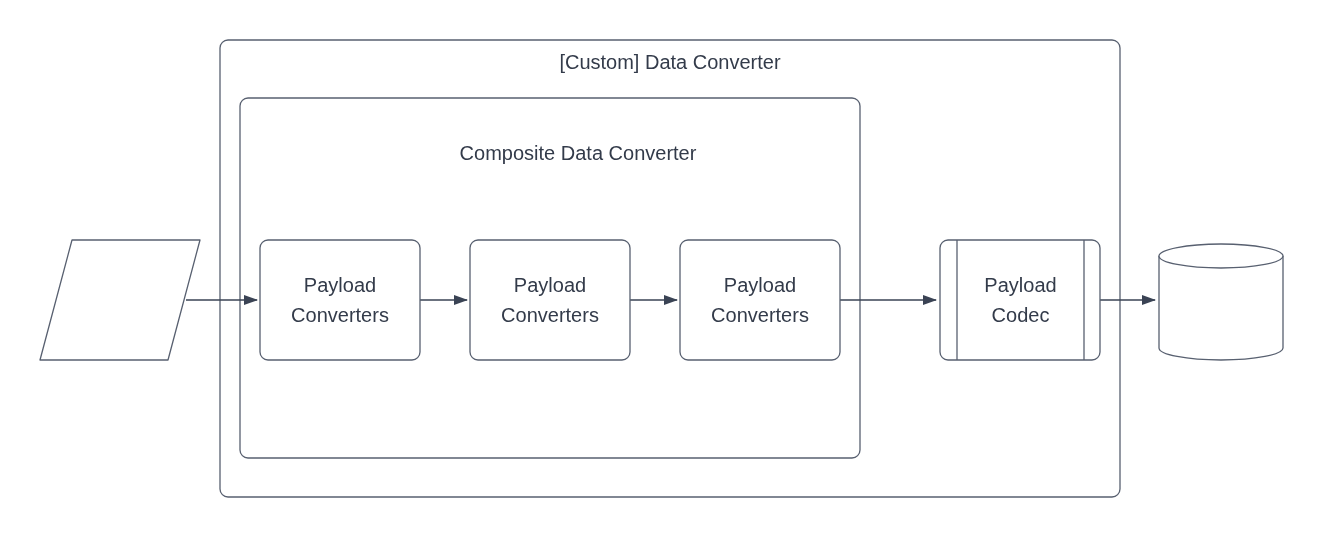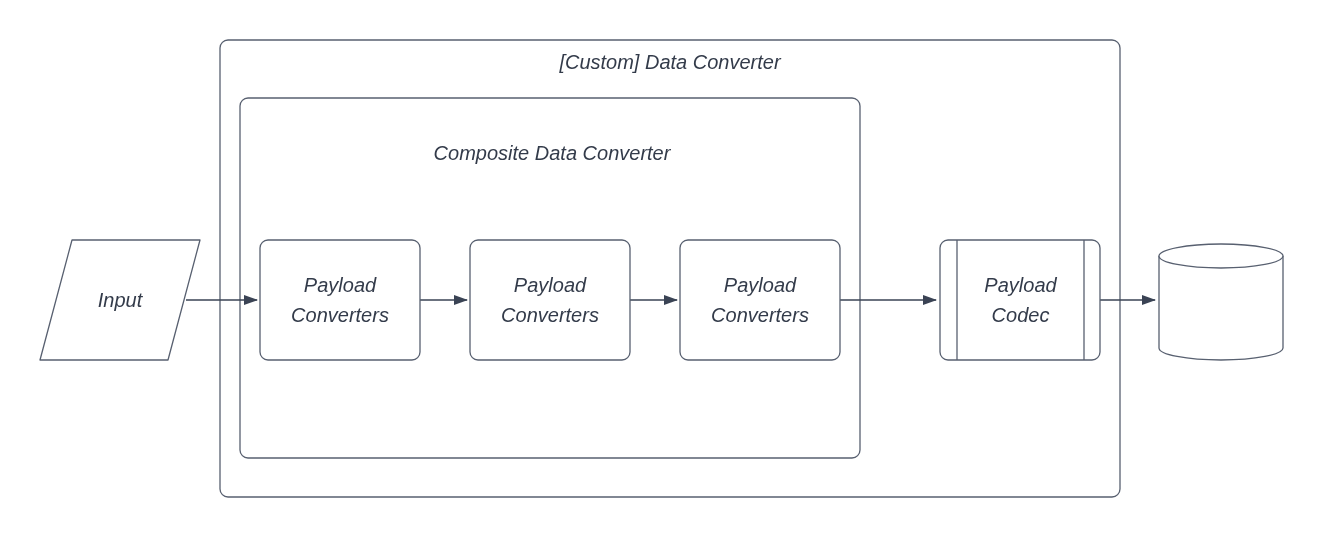--- a/index.html
+++ b/index.html
@@ -7,21 +7,20 @@
     padding: 0;
     background: #ffffff;
   }
   .canvas {
     position: relative;
     width: 1320px;
     height: 540px;
     background: var(--fill, #ffffff);
     font-family: "Liberation Sans", sans-serif;
     overflow: hidden;
-    font-style: italic;
   }
   .canvas svg {
     position: absolute;
     left: 0;
     top: 0;
   }
   .shape {
     fill: var(--fill, #ffffff);
     stroke: var(--shape-stroke, #4e5665);
     stroke-width: 1.3;
@@ -87,23 +86,22 @@
     <rect class="shape" x="940" y="240" width="160" height="120" rx="8"></rect>
     <line class="divider" x1="957" y1="240" x2="957" y2="360"></line>
     <line class="divider" x1="1084" y1="240" x2="1084" y2="360"></line>
 
     <path class="shape" d="M 1159,256 v 92 a 62,12 0 0 0 124,0 v -92"></path>
     <ellipse class="shape" cx="1221" cy="256" rx="62" ry="12"></ellipse>
   </svg>
 
   <div class="label" style="left:220px; top:40px; width:900px; height:44px;">[Custom] Data Converter</div>
 
-  <div class="label" style="left:230px; top:98px; width:620px; height:110px;padding-left:12px;">Composite Data Converter</div>
+  <div class="label" style="left:256px; top:98px; width:620px; height:110px;padding-left:12px;">Composite Data Converter</div>
 
-  <div class="label" style="left:40px; top:240px; width:160px; height:120px;">Input</div>
 
   <div class="label" style="left:260px; top:240px; width:160px; height:120px;">Payload
 Converters</div>
 
   <div class="label" style="left:470px; top:240px; width:160px; height:120px;">Payload
 Converters</div>
 
   <div class="label" style="left:680px; top:240px; width:160px; height:120px;">Payload
 Converters</div>
 

